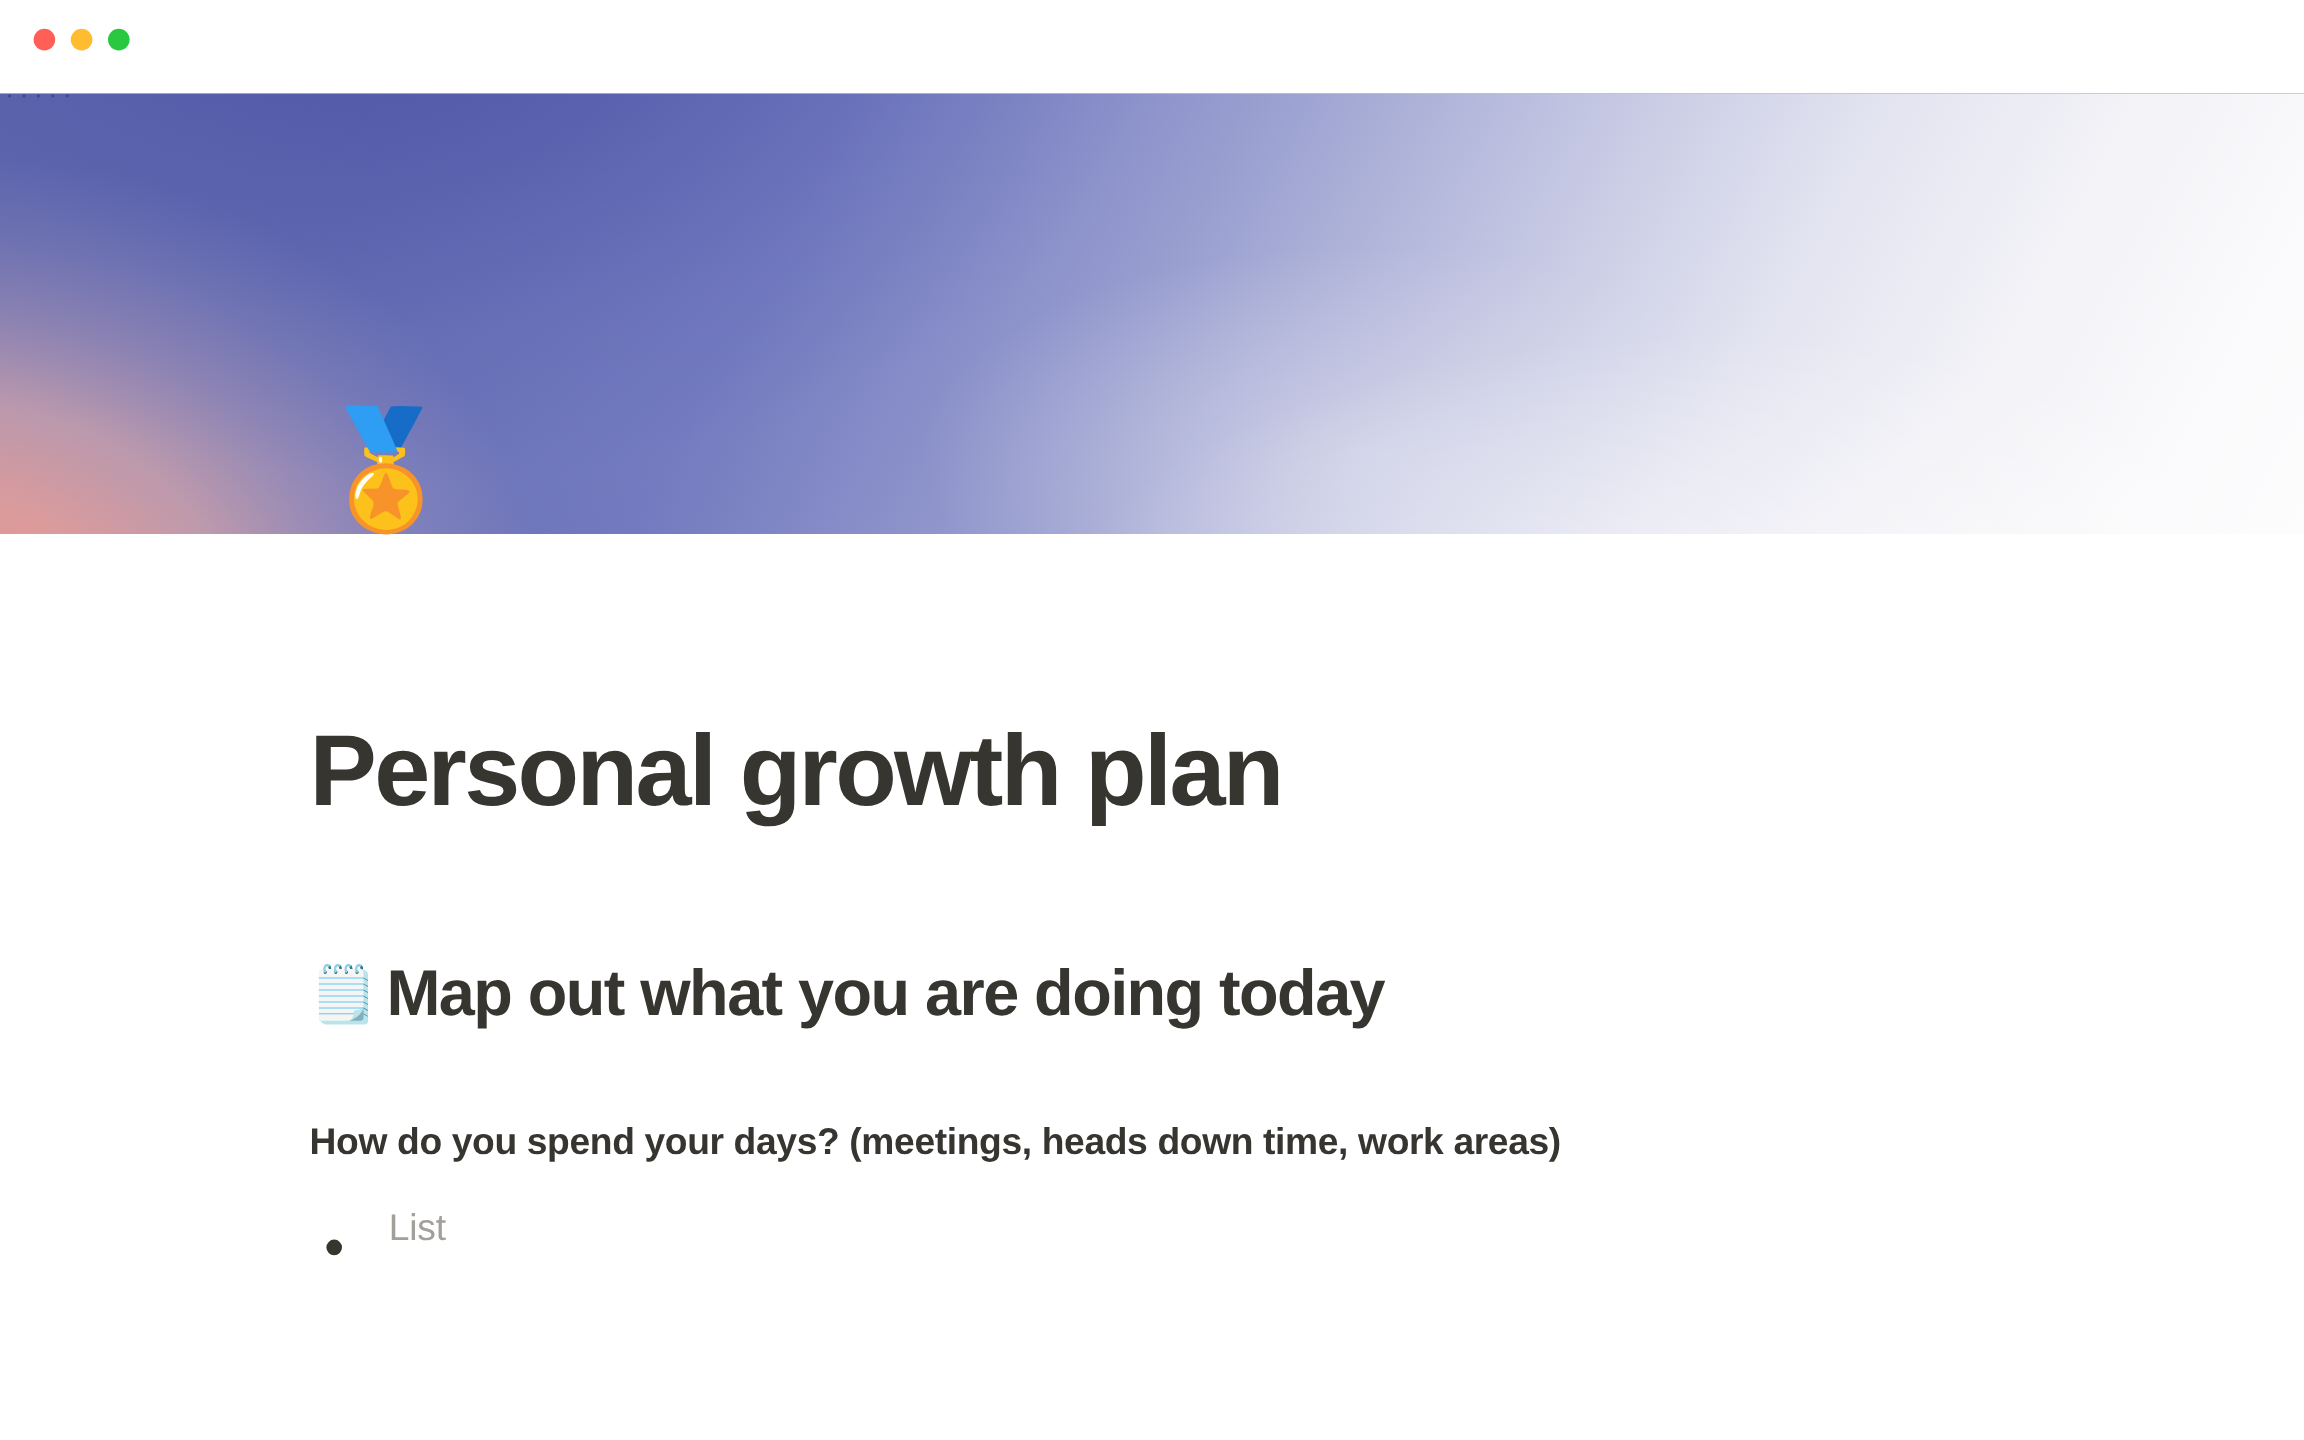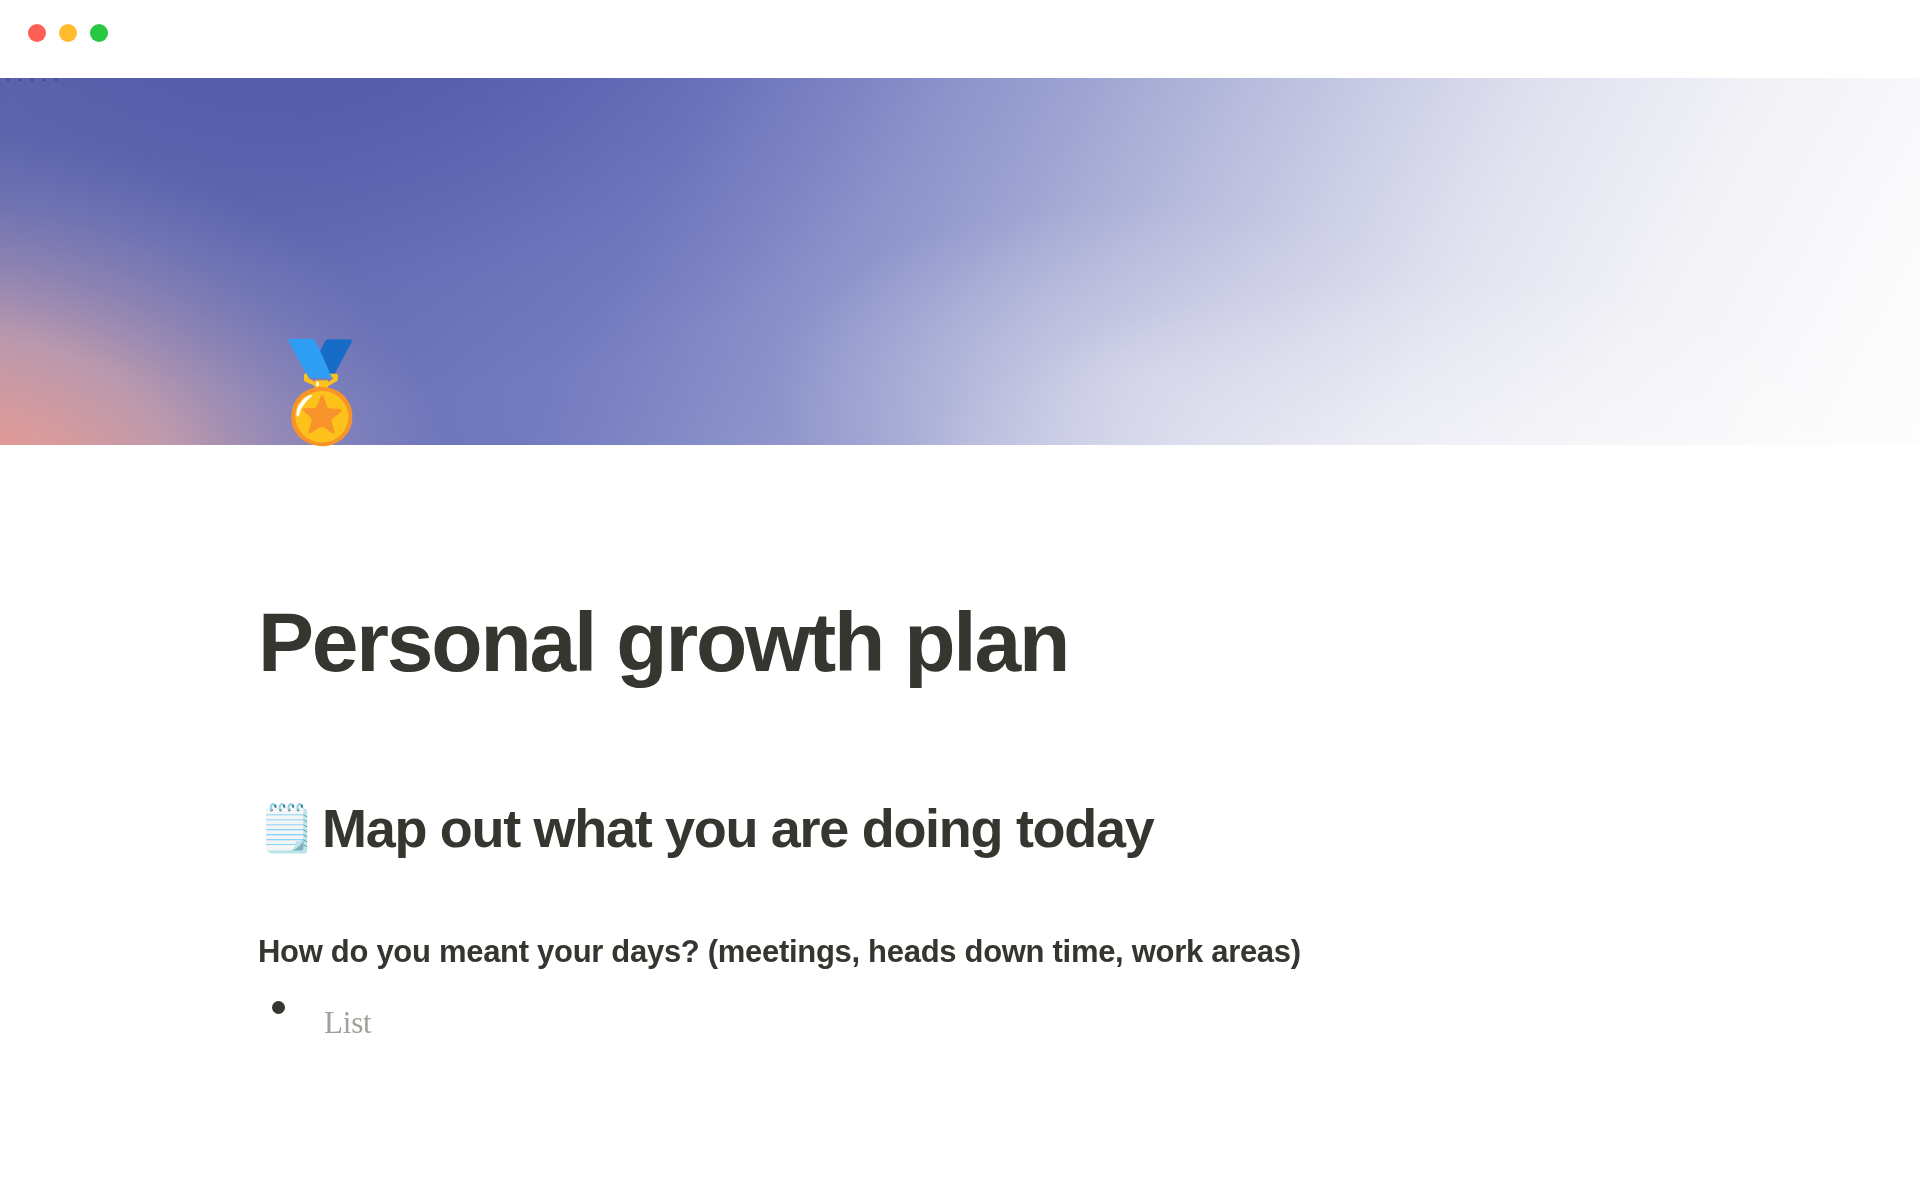--- a/index.html
+++ b/index.html
@@ -156,23 +156,22 @@
     font-size:31px;
     line-height:1.45;
     font-weight:700;
     color:#37352F;
     letter-spacing:-0.3px;
     white-space:nowrap;
   }
   .bullet-list { margin-top:26px; }
   .bullet-item {
     display:flex;
-    align-items:flex-start;
+    align-items:flex-end;
     padding-left:14px;
-    font-family:Liberation Serif, serif;
   }
   .bullet-dot {
     width:13px; height:13px;
     border-radius:50%;
     background:#37352F;
     flex:0 0 auto;
     margin-right:39px;
   }
   .bullet-text {
     font-size:31px;
@@ -207,21 +206,21 @@
   <div class="doc">
 
     <h1 class="page-title">Personal growth plan</h1>
 
     <h2 class="section-head">
       <span class="section-head-emoji">🗒️</span>
       <span>Map out what you are doing today</span>
     </h2>
 
 
-    <p class="question">How do you meant your days? (meetings, heads down time, work areas)</p>
+    <p class="question">How do you spend your days? (meetings, heads down time, work areas)</p>
 
     <div class="bullet-list">
       <div class="bullet-item">
         <span class="bullet-dot"></span>
         <span class="bullet-text">List</span>
       </div>
     </div>
 
   </div>
 </div>

